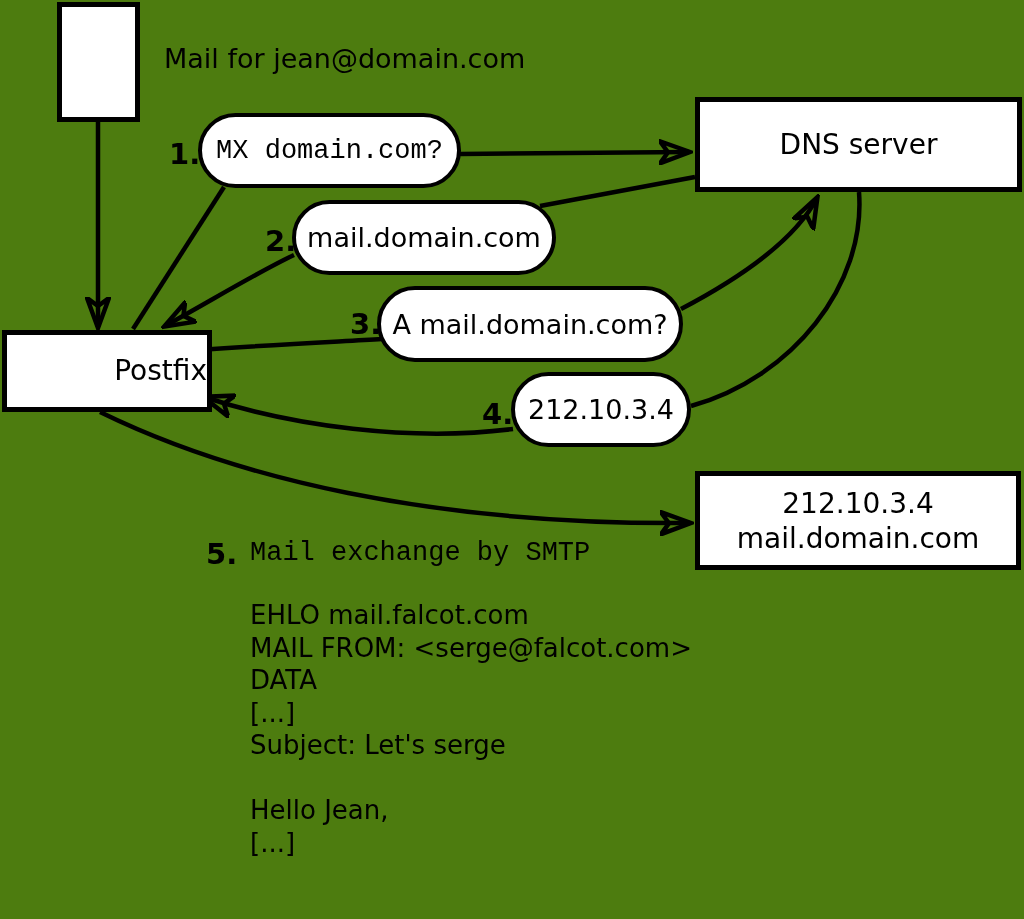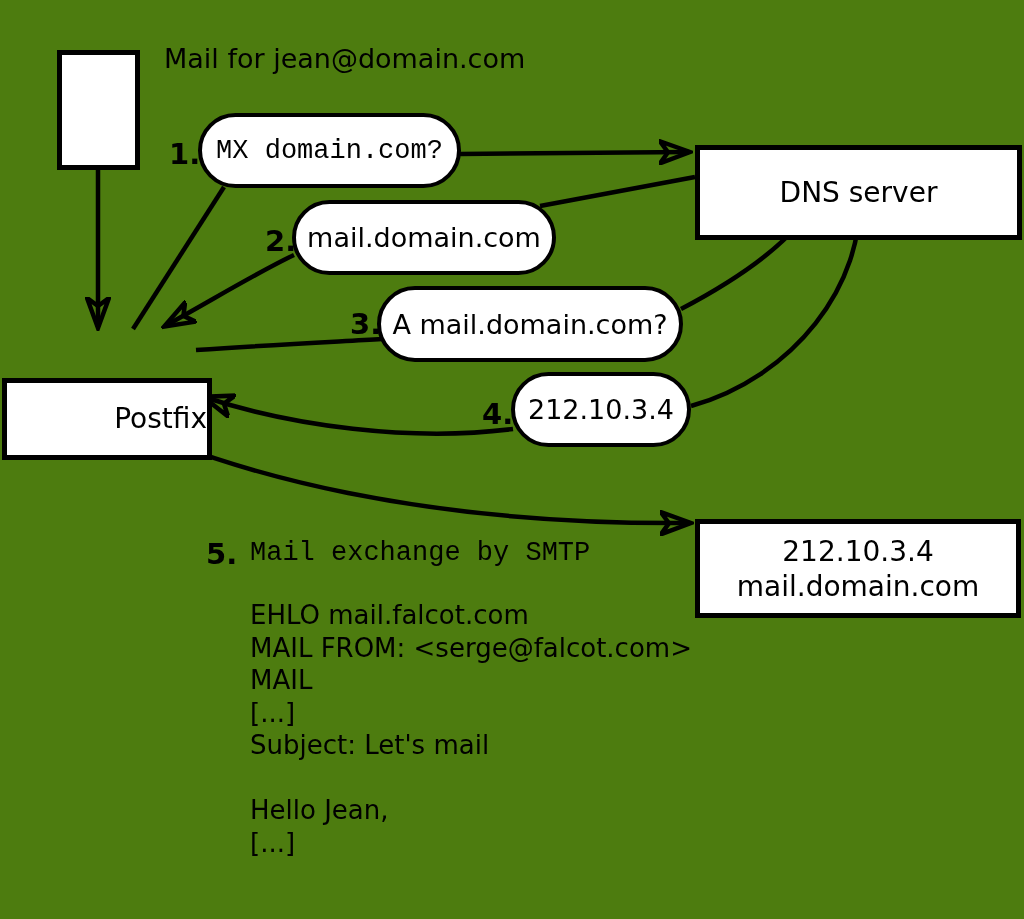--- a/index.html
+++ b/index.html
@@ -10,21 +10,21 @@
     color:#000000;
     font-family:"DejaVu Sans", sans-serif;
     overflow:hidden;
   }
   .wires { position:absolute; left:0; top:0; width:1024px; height:919px; }
   .wires path { fill:none; stroke:#000000; stroke-width:4.5; }
   .box {
     position:absolute; box-sizing:border-box;
     border:5px solid #000000; background:#ffffff;
     display:flex; align-items:center; justify-content:center;
-    font-size:28px; line-height:1.2; white-space:nowrap;margin-top:48px;
+    font-size:28px; line-height:1.2; white-space:nowrap;
   }
   .pill {
     position:absolute; box-sizing:border-box;
     border:4.5px solid #000000; border-radius:38px; background:#ffffff;
     display:flex; align-items:center; justify-content:center;
     font-size:27px; white-space:nowrap;
   }
   .stepnum {
     position:absolute; font-weight:bold; font-size:29px; line-height:1;
     white-space:nowrap;
@@ -95,23 +95,23 @@
   <div class="pill" style="left:511px; top:372px; width:180px; height:75px;">
     <span>212.10.3.4</span>
   </div>
 
   <div class="stepnum" style="left:206px; top:540px;">5.</div>
   <div class="step5-label" style="left:250px; top:540px;font-family:Liberation Mono, monospace;">Mail exchange by SMTP</div>
 
   <div class="smtp">
     <div class="smtp-line">EHLO mail.falcot.com</div>
     <div class="smtp-line">MAIL FROM: &lt;serge@falcot.com&gt;</div>
-    <div class="smtp-line">MAIL</div>
+    <div class="smtp-line">DATA</div>
     <div class="smtp-line">[...]</div>
-    <div class="smtp-line">Subject: Let's mail</div>
+    <div class="smtp-line">Subject: Let's serge</div>
     <div class="smtp-line"></div>
     <div class="smtp-line">Hello Jean,</div>
     <div class="smtp-line">[...]</div>
     <div class="smtp-line"></div>
 
   </div>
 
 </div>
 
 </body></html>

